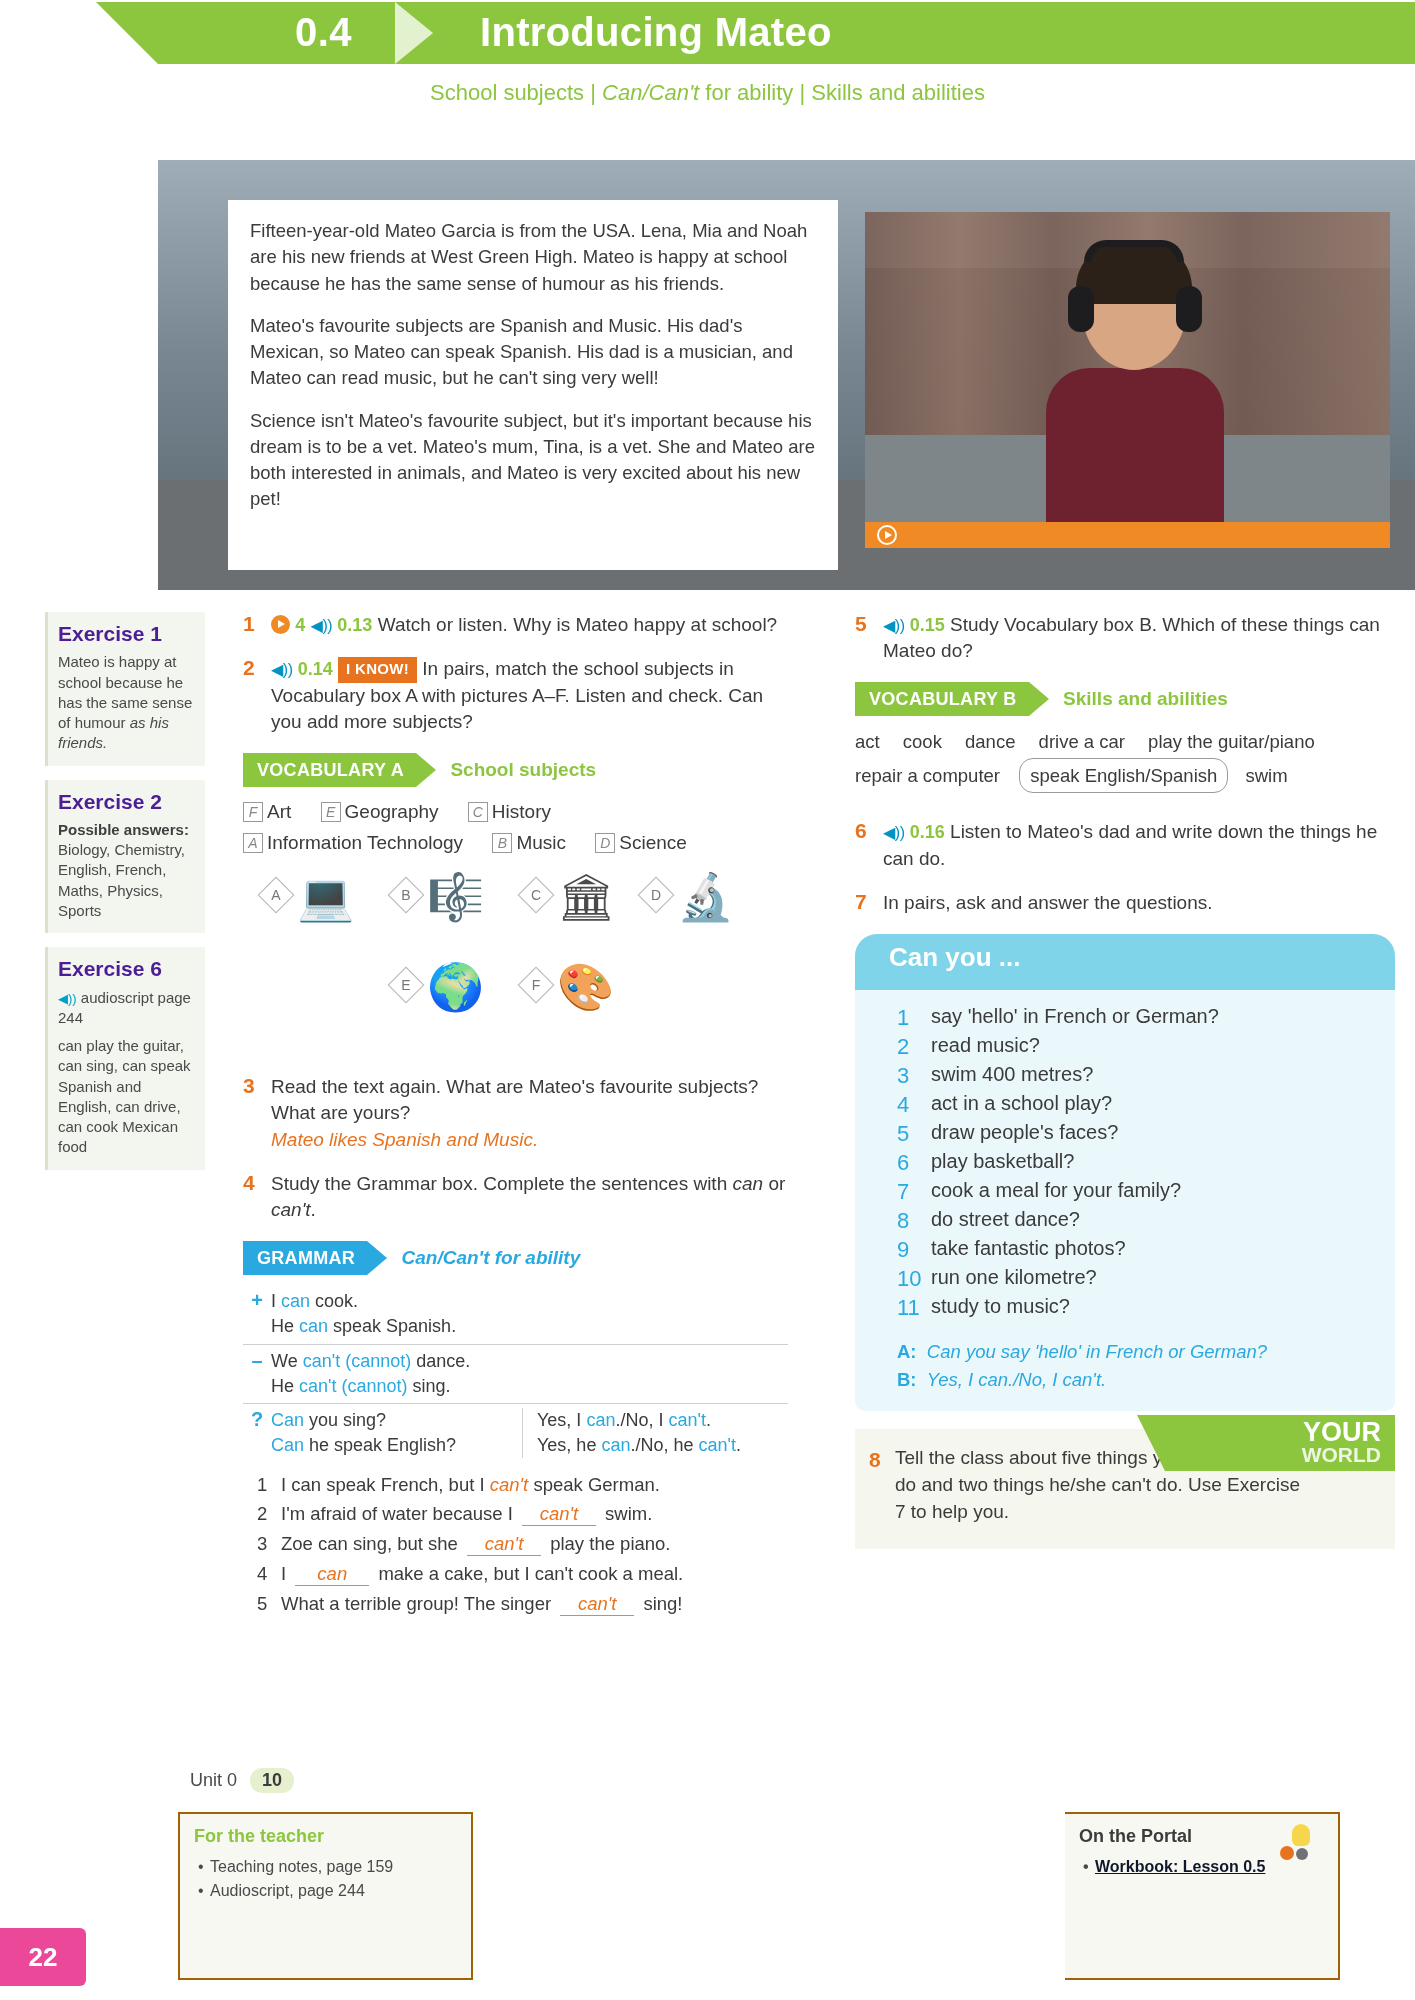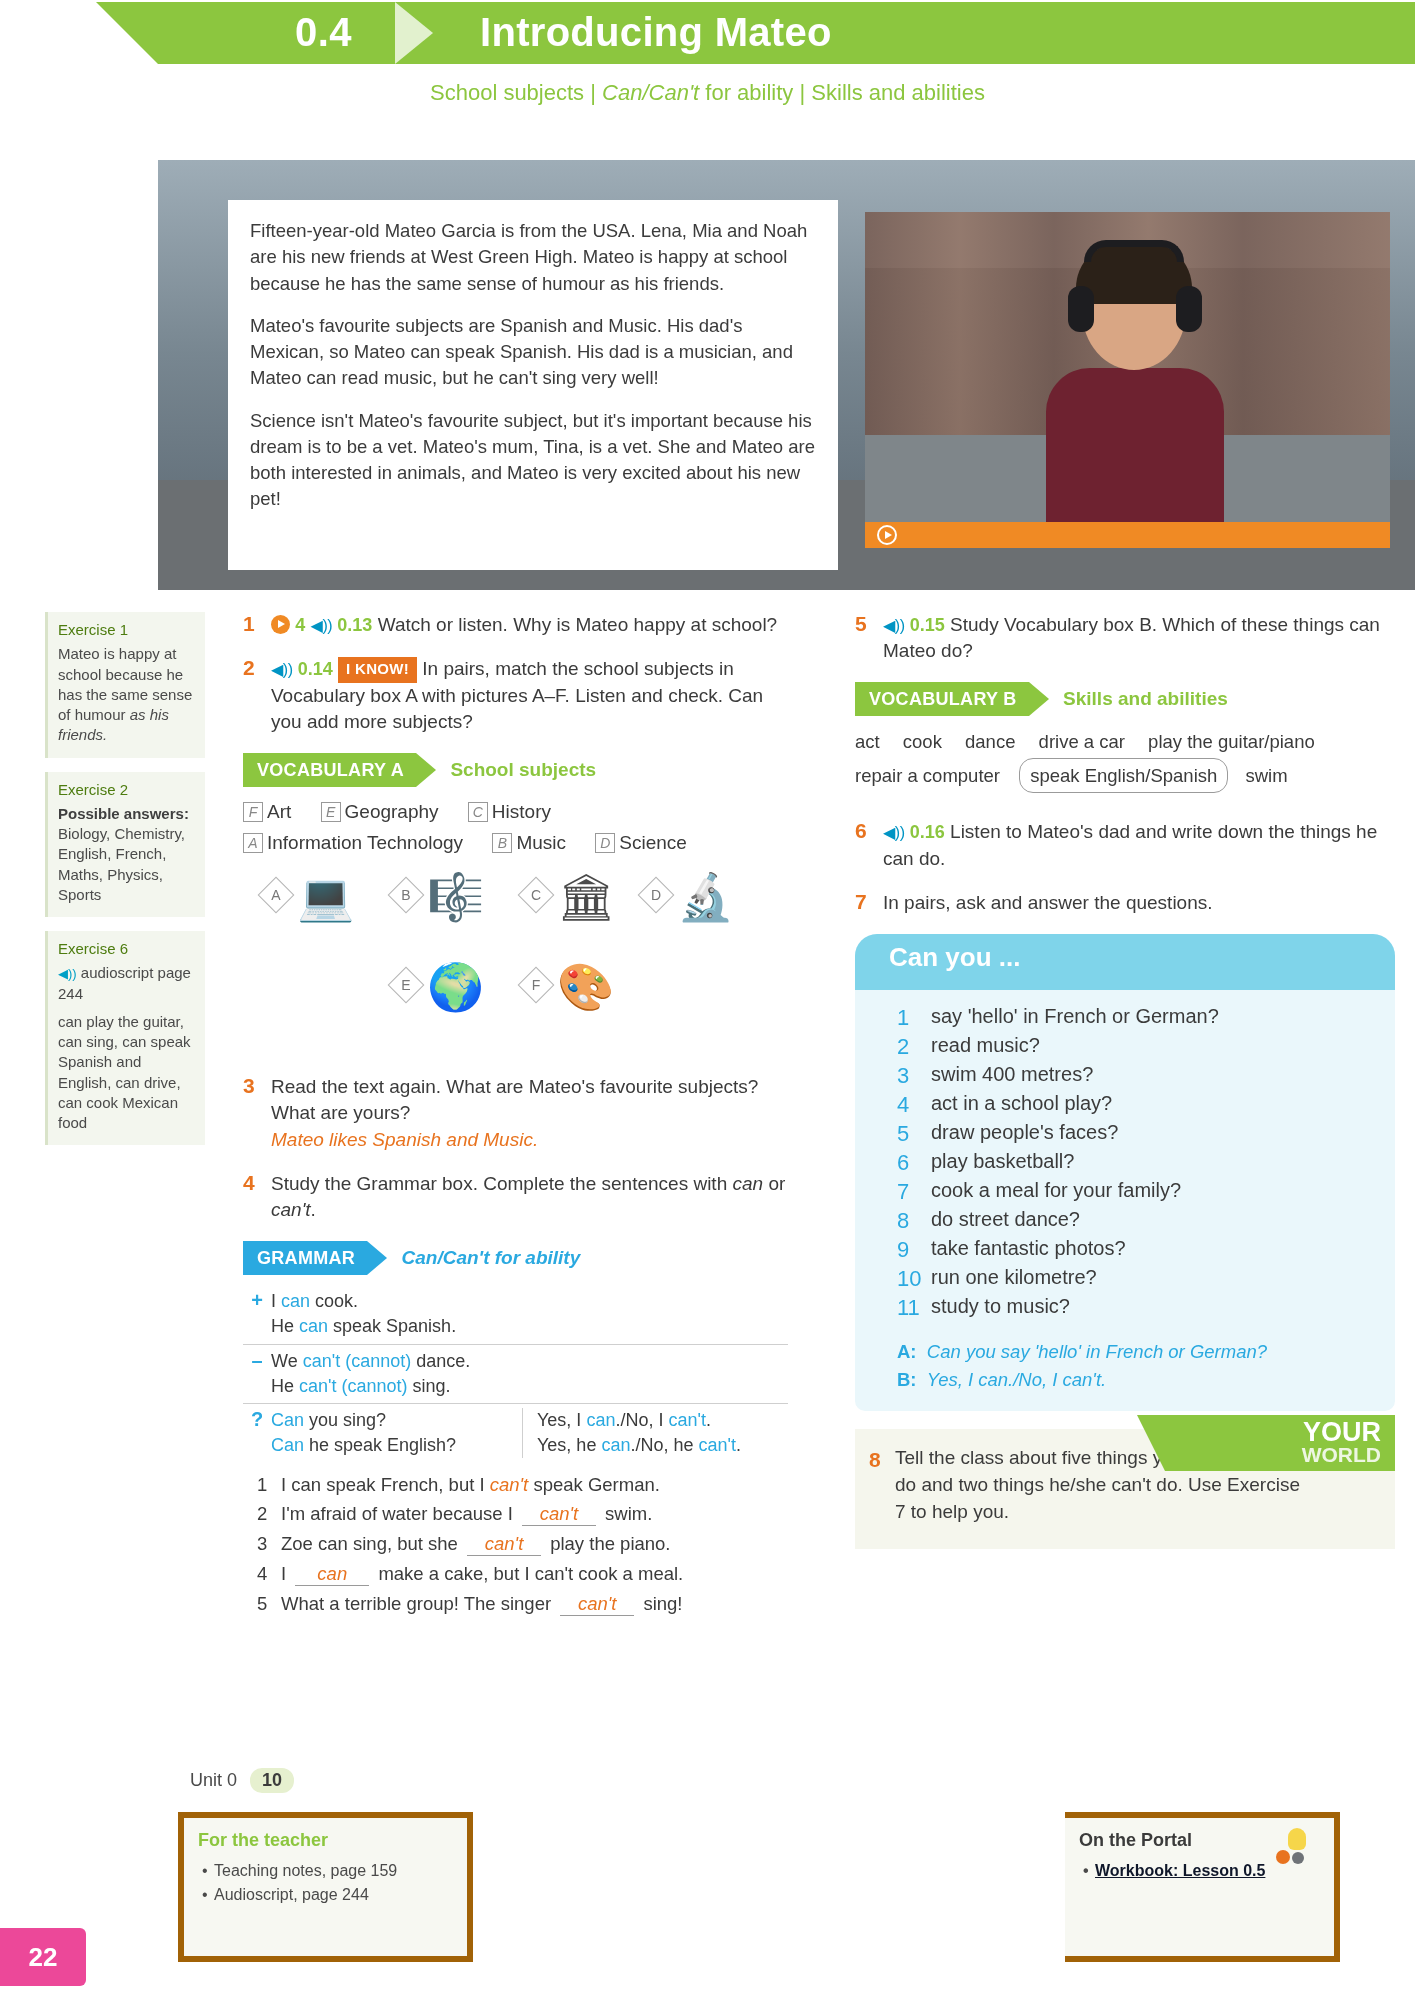--- a/index.html
+++ b/index.html
@@ -118,21 +118,21 @@
     border-left:7px solid #ffffff;
   }
 
   
   .sidebar { position:absolute; left:45px; top:612px; width:160px; }
   .ans-box {
     background:#f3f6ee; border-left:3px solid #d9e3c9;
     padding:8px 10px 12px 10px; margin-bottom:14px;
     font-size:15px; line-height:1.35; color:#4a4a4a;
   }
-  .ans-title { color:#4d7c0f; font-weight:normal; font-size:15px; margin-bottom:4px; }
+  .ans-title { color:#4c1d95; font-weight:bold; font-size:21px; margin-bottom:4px; }
   .ans-box .bold { font-weight:bold; color:#3f3f3f; }
   .ans-box .it { font-style:italic; }
   .spk-inline { color:#00a0c6; font-size:13px; }
 
   
   .col-left { position:absolute; left:243px; top:612px; width:545px; }
   .col-right { position:absolute; left:855px; top:612px; width:540px; }
 
   .ex { position:relative; margin-bottom:18px; }
   .ex-num {
@@ -265,21 +265,21 @@
   
   .unit-foot { position:absolute; left:190px; top:1768px; font-size:18px; color:#4a4a4a; }
   .unit-foot .pg {
     display:inline-block; background:#e6f0cf; border-radius:12px; padding:2px 12px;
     font-weight:bold; margin-left:8px; color:#3b3b3b;
   }
 
   
   .bottom { position:absolute; left:0; top:1812px; width:1415px; height:188px; }
   .bb {
-    position:absolute; top:0; background:#f7f8f2; border:6px solid #a16207; height:150px;
+    position:absolute; top:0; background:#f7f8f2; border:2px solid #a16207; height:168px;
     padding:12px 14px;
   }
   .bb h4 { margin:0 0 8px 0; font-size:18px; color:#8cc63f; }
   .bb ul { margin:0; padding-left:16px; }
   .bb li { font-size:16px; line-height:1.5; color:#4a4a4a; list-style:none; position:relative; }
   .bb li:before { content:"•"; position:absolute; left:-12px; color:#4a4a4a; }
   .bb.teacher { left:178px; width:295px; }
   .bb.student { left:800px; width:265px; }
   .bb.portal { left:1065px; width:275px; border-left:none; }
   .bb.portal h4 { color:#3b3b3b; }

